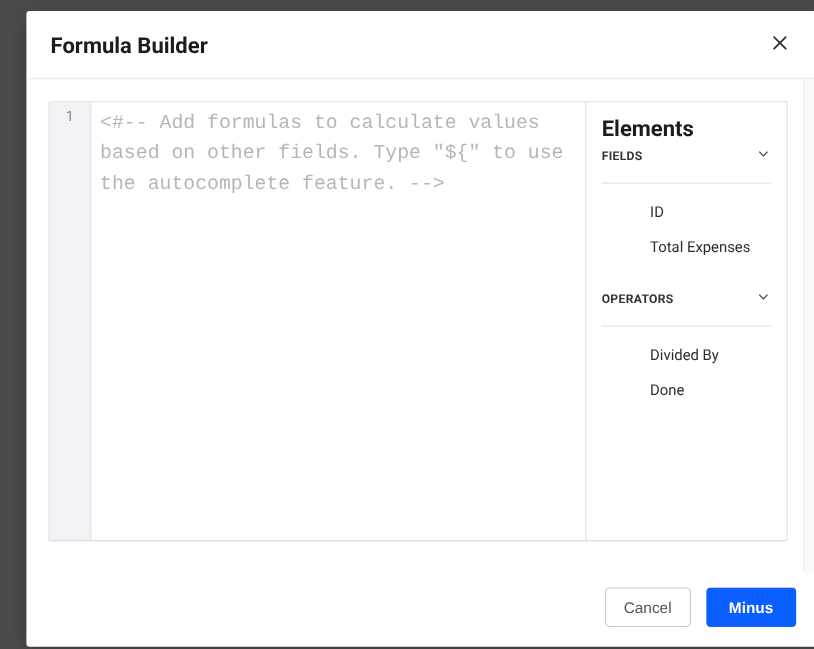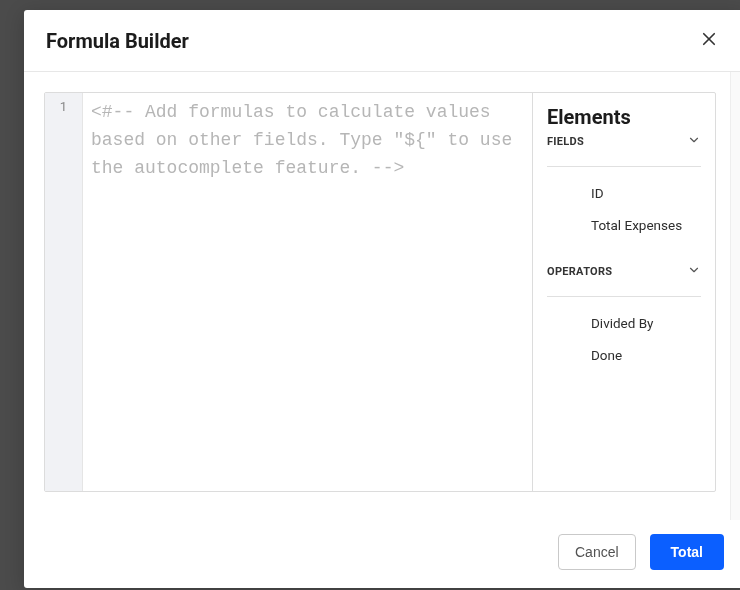--- a/index.html
+++ b/index.html
@@ -188,16 +188,16 @@
           <li>Done</li>
         </ul>
       </div>
     </div>
 
     <div class="scroll-track"></div>
   </div>
 
   <div class="modal-footer">
     <button class="btn btn-secondary">Cancel</button>
-    <button class="btn btn-primary">Total</button>
+    <button class="btn btn-primary">Minus</button>
   </div>
 
 </div>
 
 </body></html>

